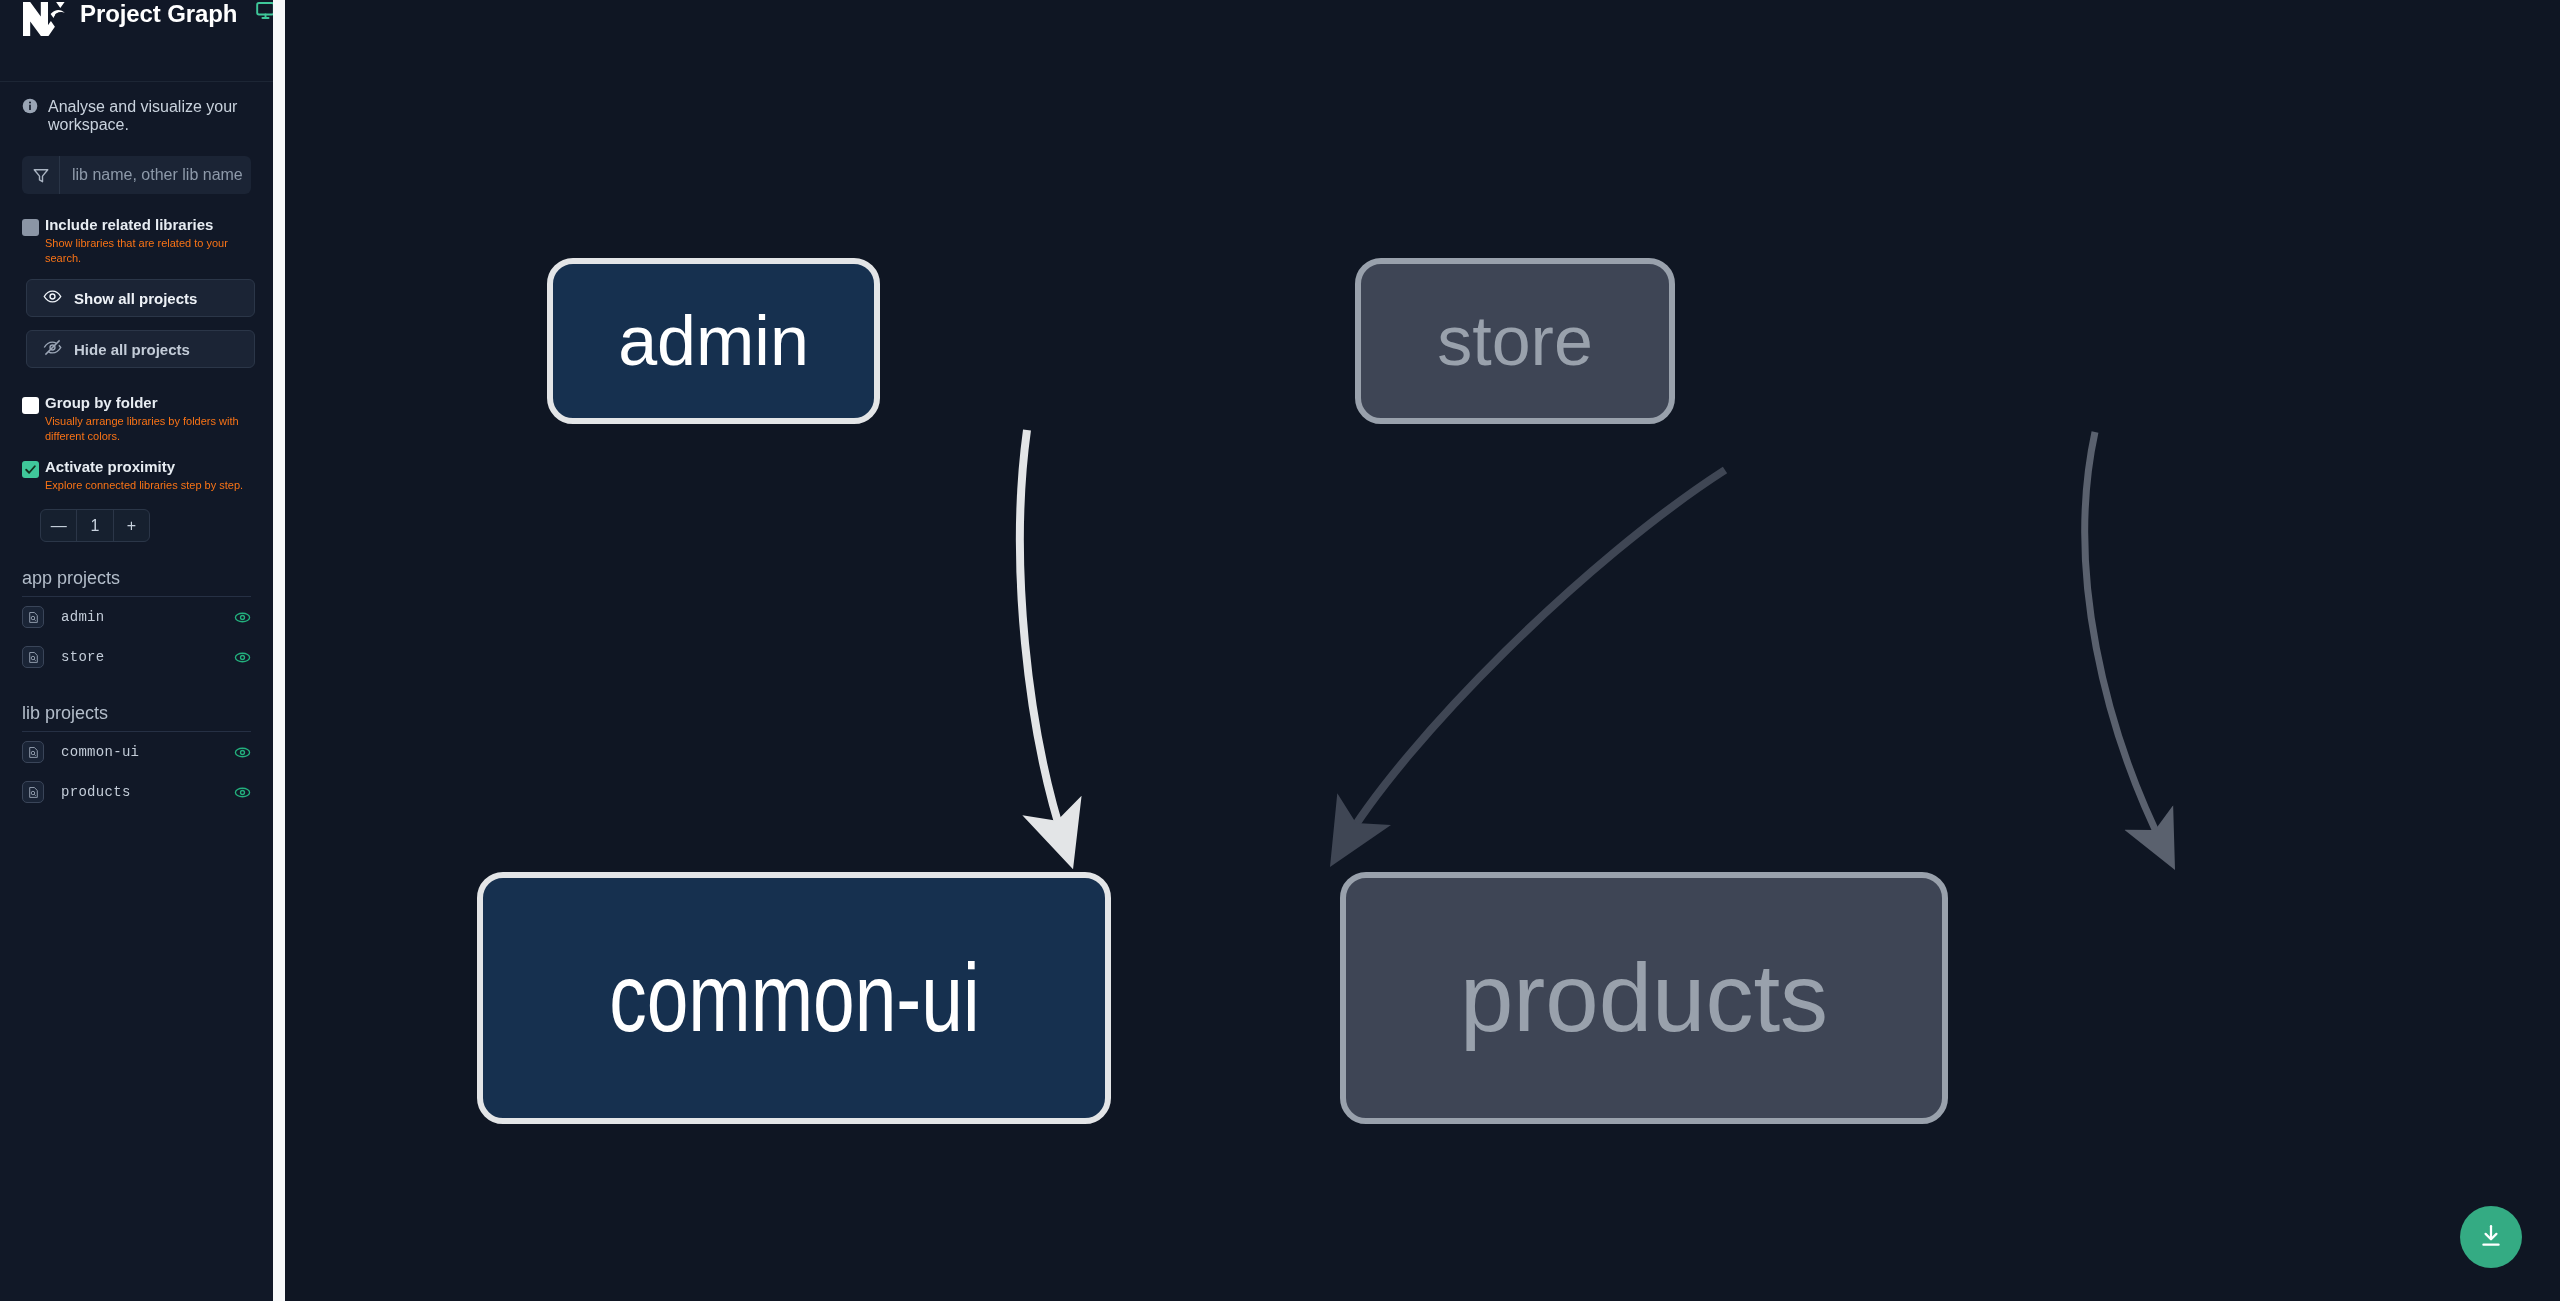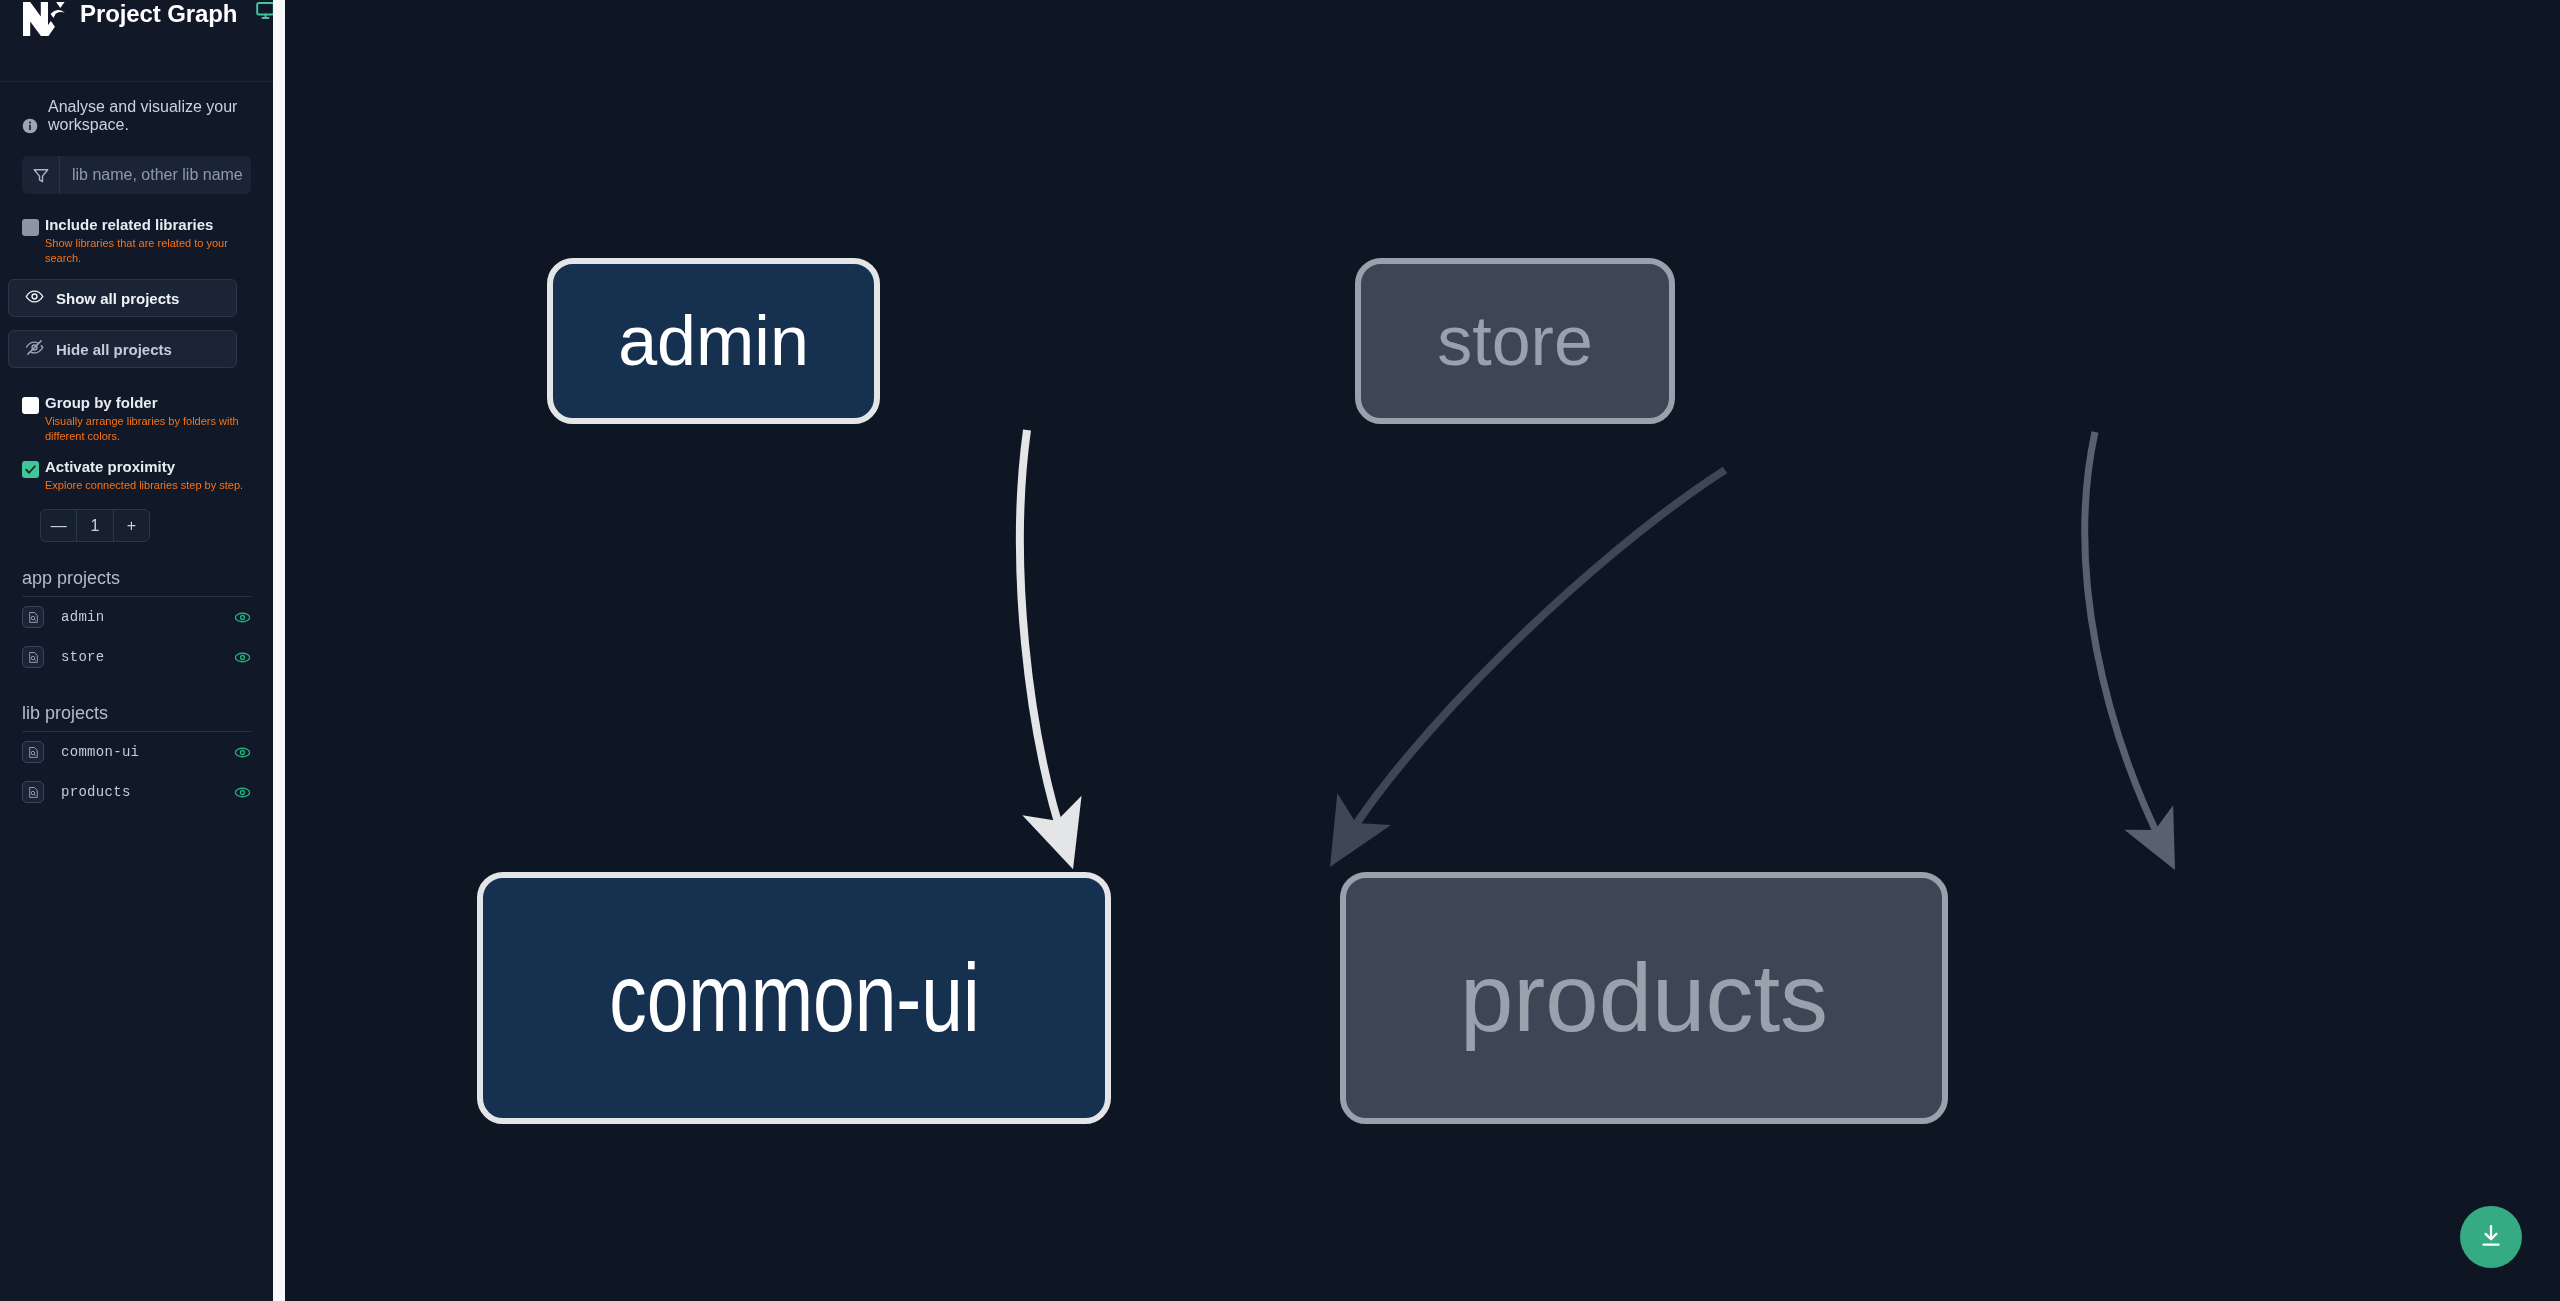--- a/index.html
+++ b/index.html
@@ -34,21 +34,21 @@
     gap: 14px;
   }
   .nx-logo { width: 44px; height: 38px; flex: 0 0 44px; display:block; }
   .sb-title {
     color: #ffffff; font-size: 24px; font-weight: 700;
     letter-spacing: -0.1px; white-space: nowrap;
   }
   .monitor-icon { width: 21px; height: 21px; flex: 0 0 21px; margin-left: 4px; }
 
   .sb-tagline {
-    display: flex; align-items: flex-end; gap: 10px;
+    display: flex; align-items: flex-start; gap: 10px;
     padding: 16px 22px 0 22px;
   }
   .info-icon { width: 16px; height: 16px; flex: 0 0 16px; }
   .sb-tagline span { color: #c9d2dd; font-size: 16px; }
 
   .search-wrap {
     margin: 22px 22px 0 22px;
     height: 38px;
     background: #1b2435;
     border-radius: 6px;
@@ -84,21 +84,21 @@
   .checkbox.white { background: #ffffff; }
   .checkbox.checked {
     background: #3fc79a;
     display: flex; align-items: center; justify-content: center;
   }
   .checkbox.checked svg { width: 13px; height: 13px; }
   .check-texts { display: flex; flex-direction: column; }
   .check-label { color: #e7ecf2; font-size: 15px; font-weight: 700; line-height: 1.25; }
   .check-desc { color: #f97316; font-size: 11px; line-height: 1.38; margin-top: 1px; }
 
-  .btn-row { padding: 0 8px; }
+  .btn-row { padding: 0 26px; }
   .sb-btn {
     margin-top: 13px;
     width: 229px; height: 38px;
     background: #1b2435;
     border: 1px solid #2b3648;
     border-radius: 6px;
     display: flex; align-items: center; gap: 12px;
     padding-left: 16px;
     cursor: pointer;
   }

